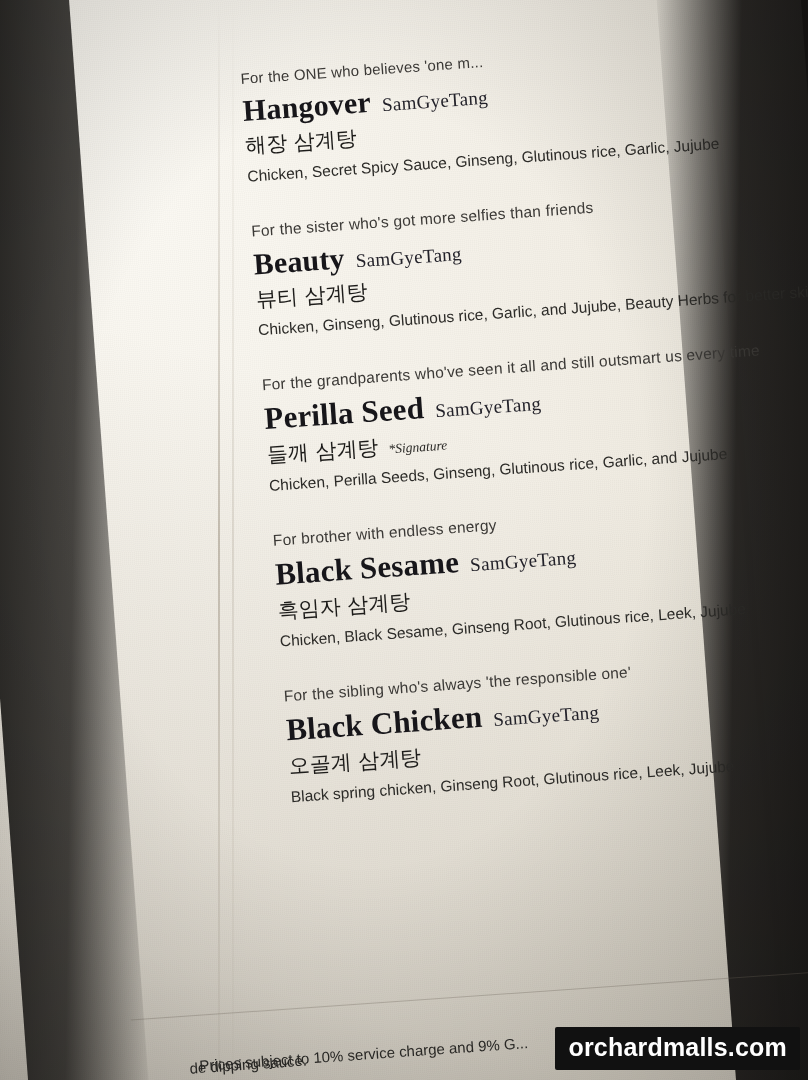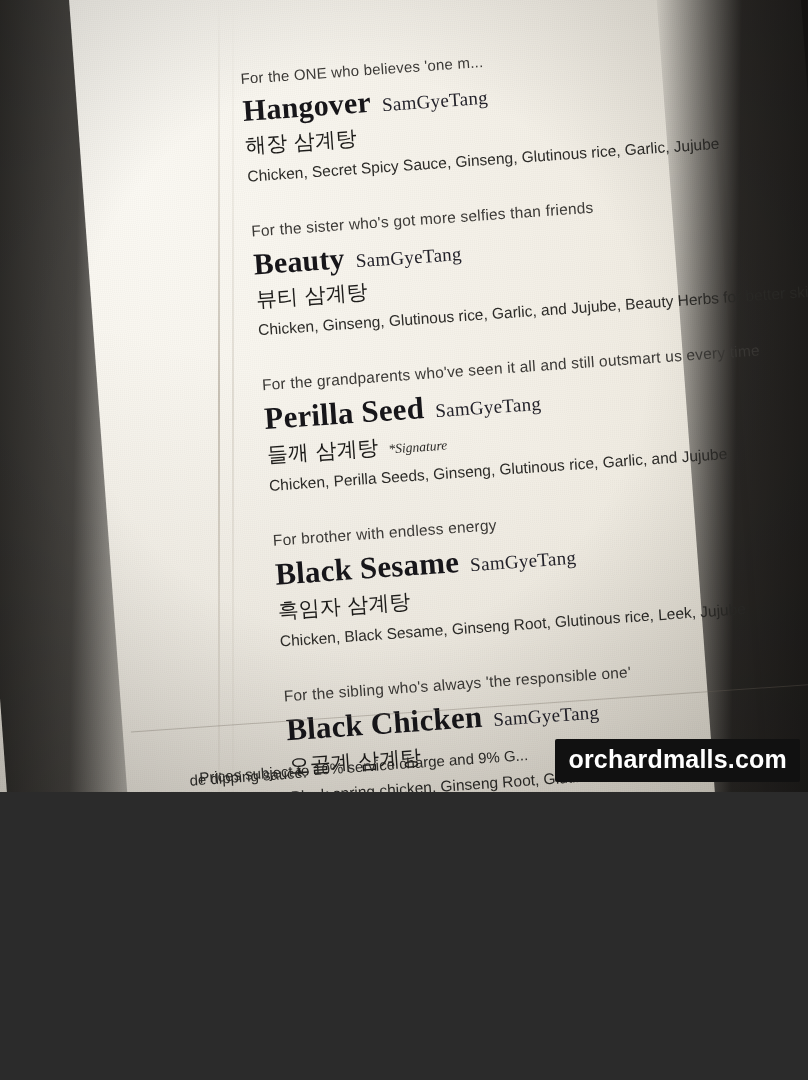--- a/index.html
+++ b/index.html
@@ -10,21 +10,21 @@
   body {
     width: 808px;
     height: 1080px;
     overflow: hidden;
     font-family: "Liberation Sans", sans-serif;
   }
 
   #photo {
     position: relative;
     width: 808px;
-    height: 792px;
+    height: 1080px;
     overflow: hidden;
     background: #1d1d1d;
   }
 
   
   .bg-dark {
     position: absolute;
     inset: 0;
     background:
       linear-gradient(100deg, #2f2d2b 0%, #3a3734 40%, #201f1e 100%);

